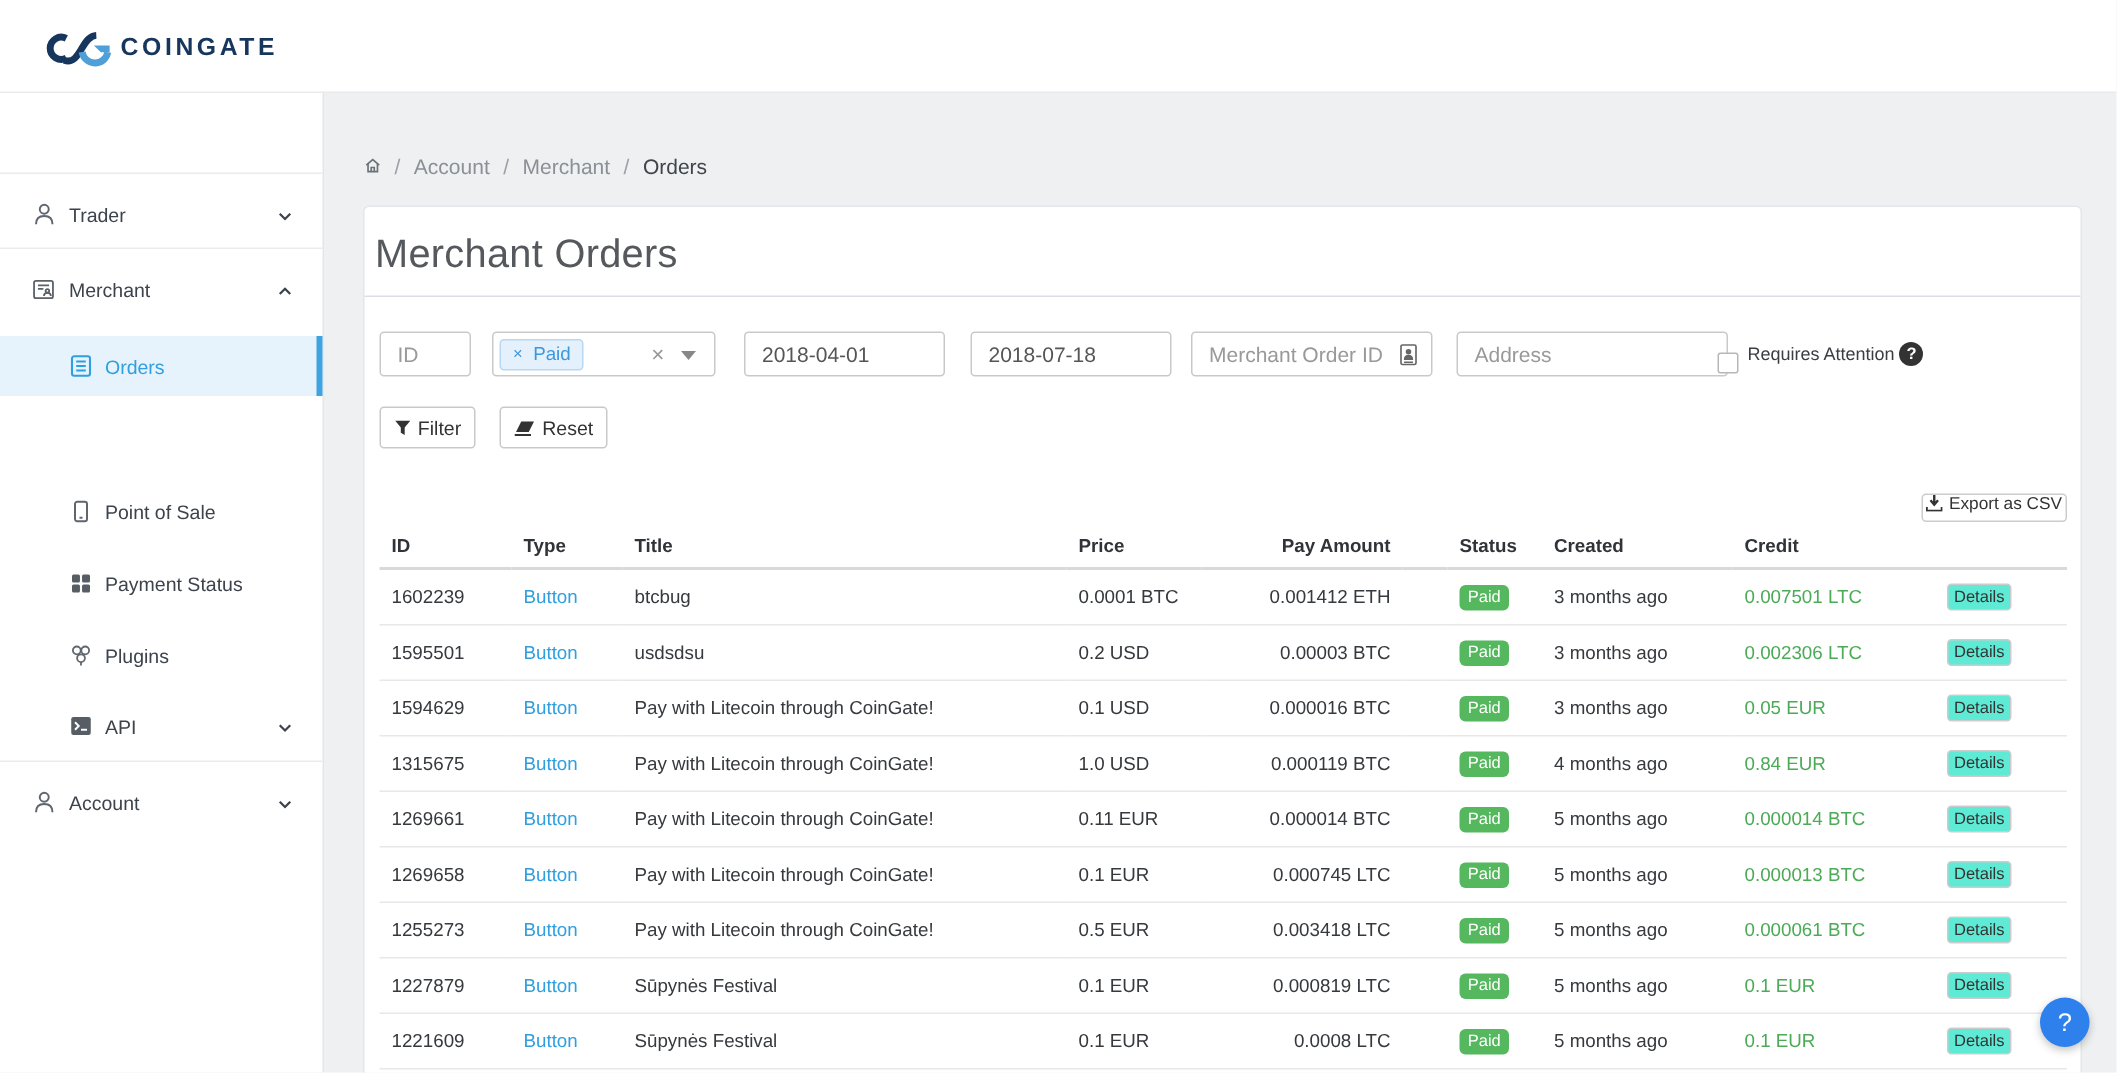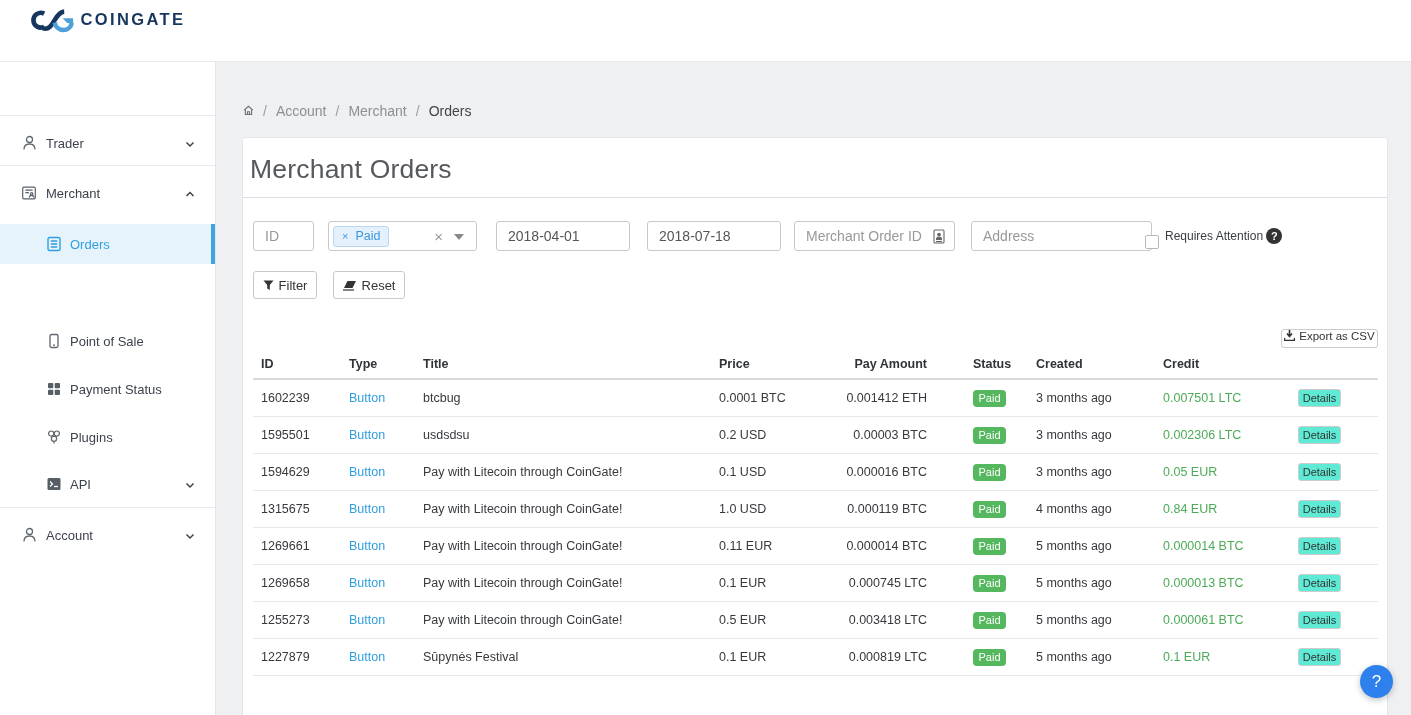--- a/index.html
+++ b/index.html
@@ -1,19 +1,19 @@
 <!DOCTYPE html>
 <html><head>
 <meta charset="utf-8">
 <style>
 * { margin:0; padding:0; box-sizing:border-box; }
 html,body { width:1411px; height:715px; overflow:hidden; }
 body { font-family:"Liberation Sans",sans-serif; background:#eef0f2; position:relative; }
 .header { position:absolute; top:0; left:0; width:1411px; height:62px; background:#fff; border-bottom:1px solid #e8eaec; z-index:10; }
-.logo { position:absolute; left:30px; top:4px; }
+.logo { position:absolute; left:30px; top:16px; }
 .sidebar { position:absolute; top:62px; left:0; width:216px; height:653px; background:#fff; border-right:1px solid #e4e6e9; z-index:5; }
 .mi { position:absolute; left:0; width:215px; height:50px; display:flex; align-items:center; font-size:13px; color:#3d434c; }
 .mi .ic { position:absolute; left:21px; width:16px; height:16px; display:flex; align-items:center; justify-content:center;}
 .mi .lb { position:absolute; left:46px; }
 .mi.sub .ic { left:46px; }
 .mi.sub .lb { left:70px; }
 .mi .chev { position:absolute; left:185px; }
 .sep { position:absolute; left:0; width:215px; height:1px; background:#e9ebee; }
 .active-item { position:absolute; left:0; top:162px; width:215px; height:40px; background:#e7f3fc; border-right:4px solid #3fa3e0; display:flex; align-items:center; font-size:13px; color:#2f9fe0; }
 .content { position:absolute; left:216px; top:62px; width:1195px; height:653px; }
@@ -319,17 +319,29 @@
             <td><a class="blue">Button</a></td>
             <td>Sūpynės Festival</td>
             <td>0.1 EUR</td>
             <td class="r">0.000819 LTC</td>
             <td></td>
             <td><span class="badge">Paid</span></td>
             <td>5 months ago</td>
             <td class="green">0.1 EUR</td>
             <td><span class="dtls">Details</span></td>
           </tr>
+      <tr>
+            <td>1221609</td>
+            <td><a class="blue">Button</a></td>
+            <td>Sūpynės Festival</td>
+            <td>0.1 EUR</td>
+            <td class="r">0.0008 LTC</td>
+            <td></td>
+            <td><span class="badge">Paid</span></td>
+            <td>5 months ago</td>
+            <td class="green">0.1 EUR</td>
+            <td><span class="dtls">Details</span></td>
+          </tr>
     </tbody>
       </table>
   </div>
 </div>
 <div class="help">?</div>
 
 </body></html>

